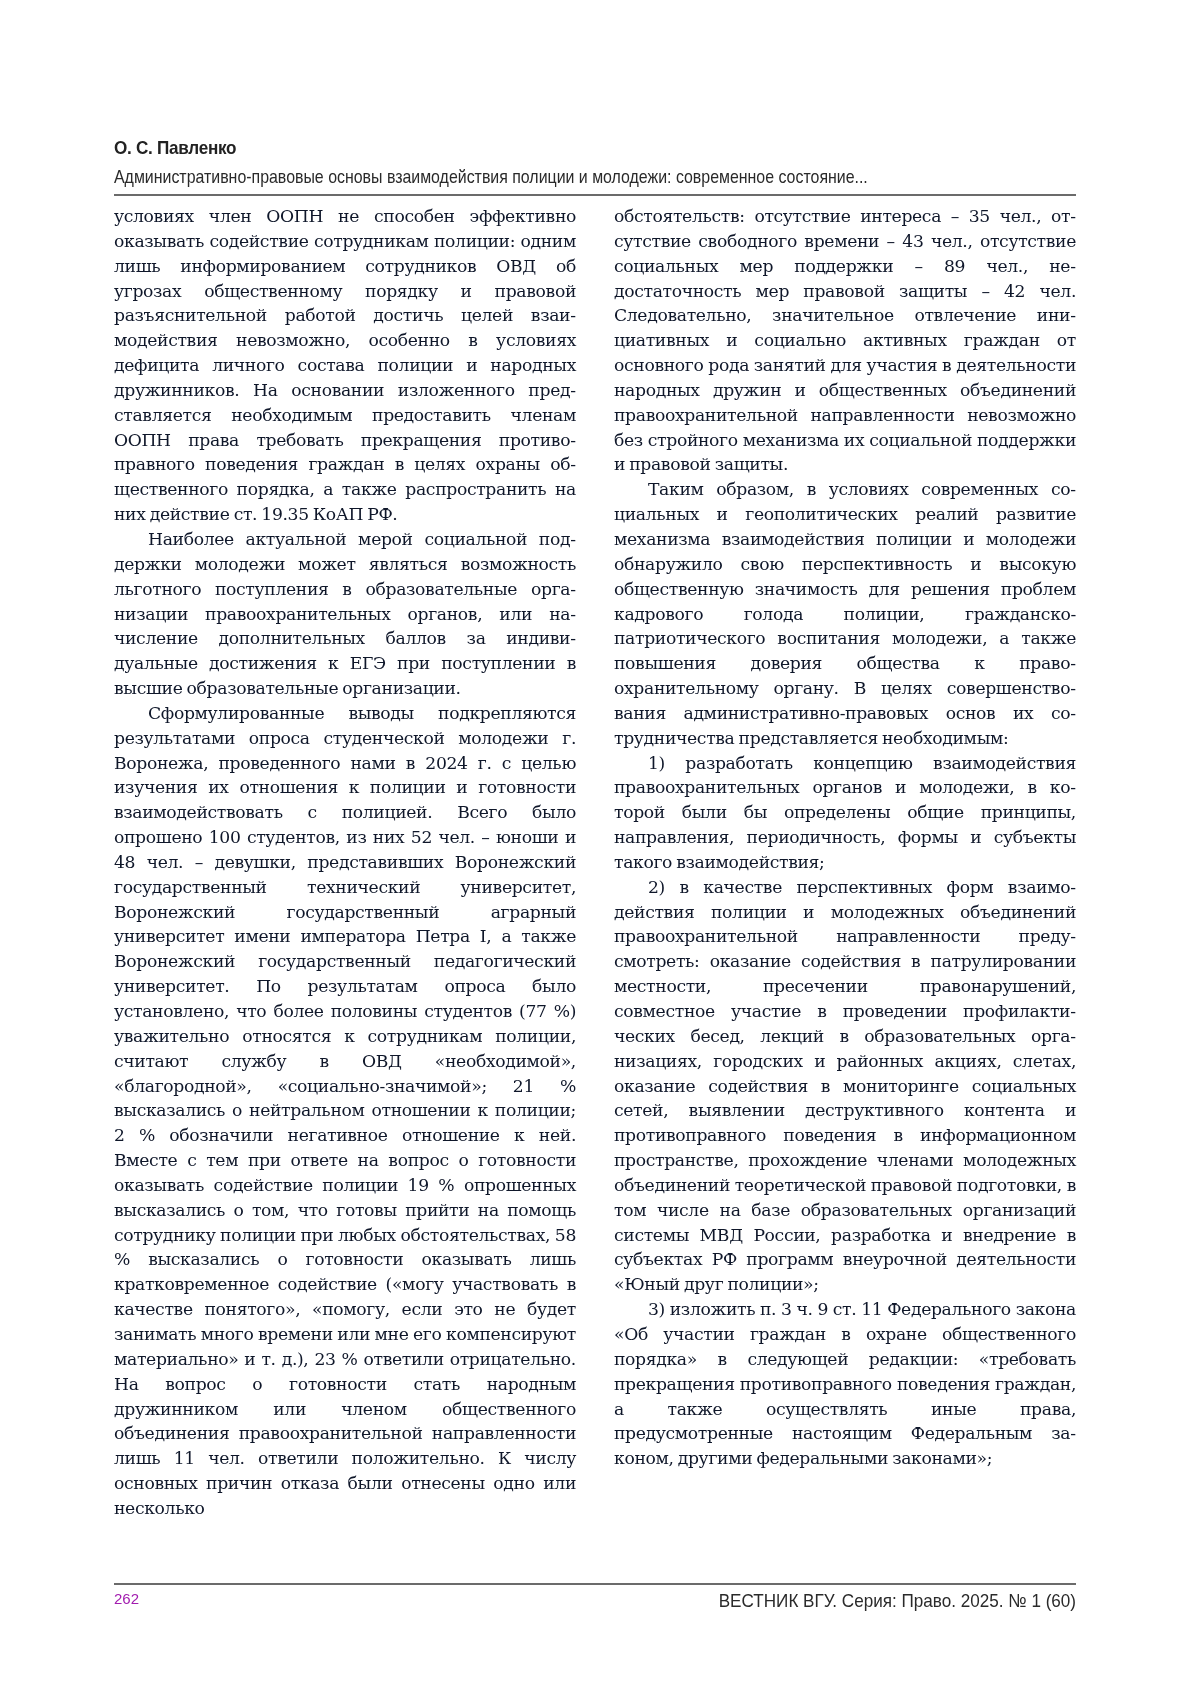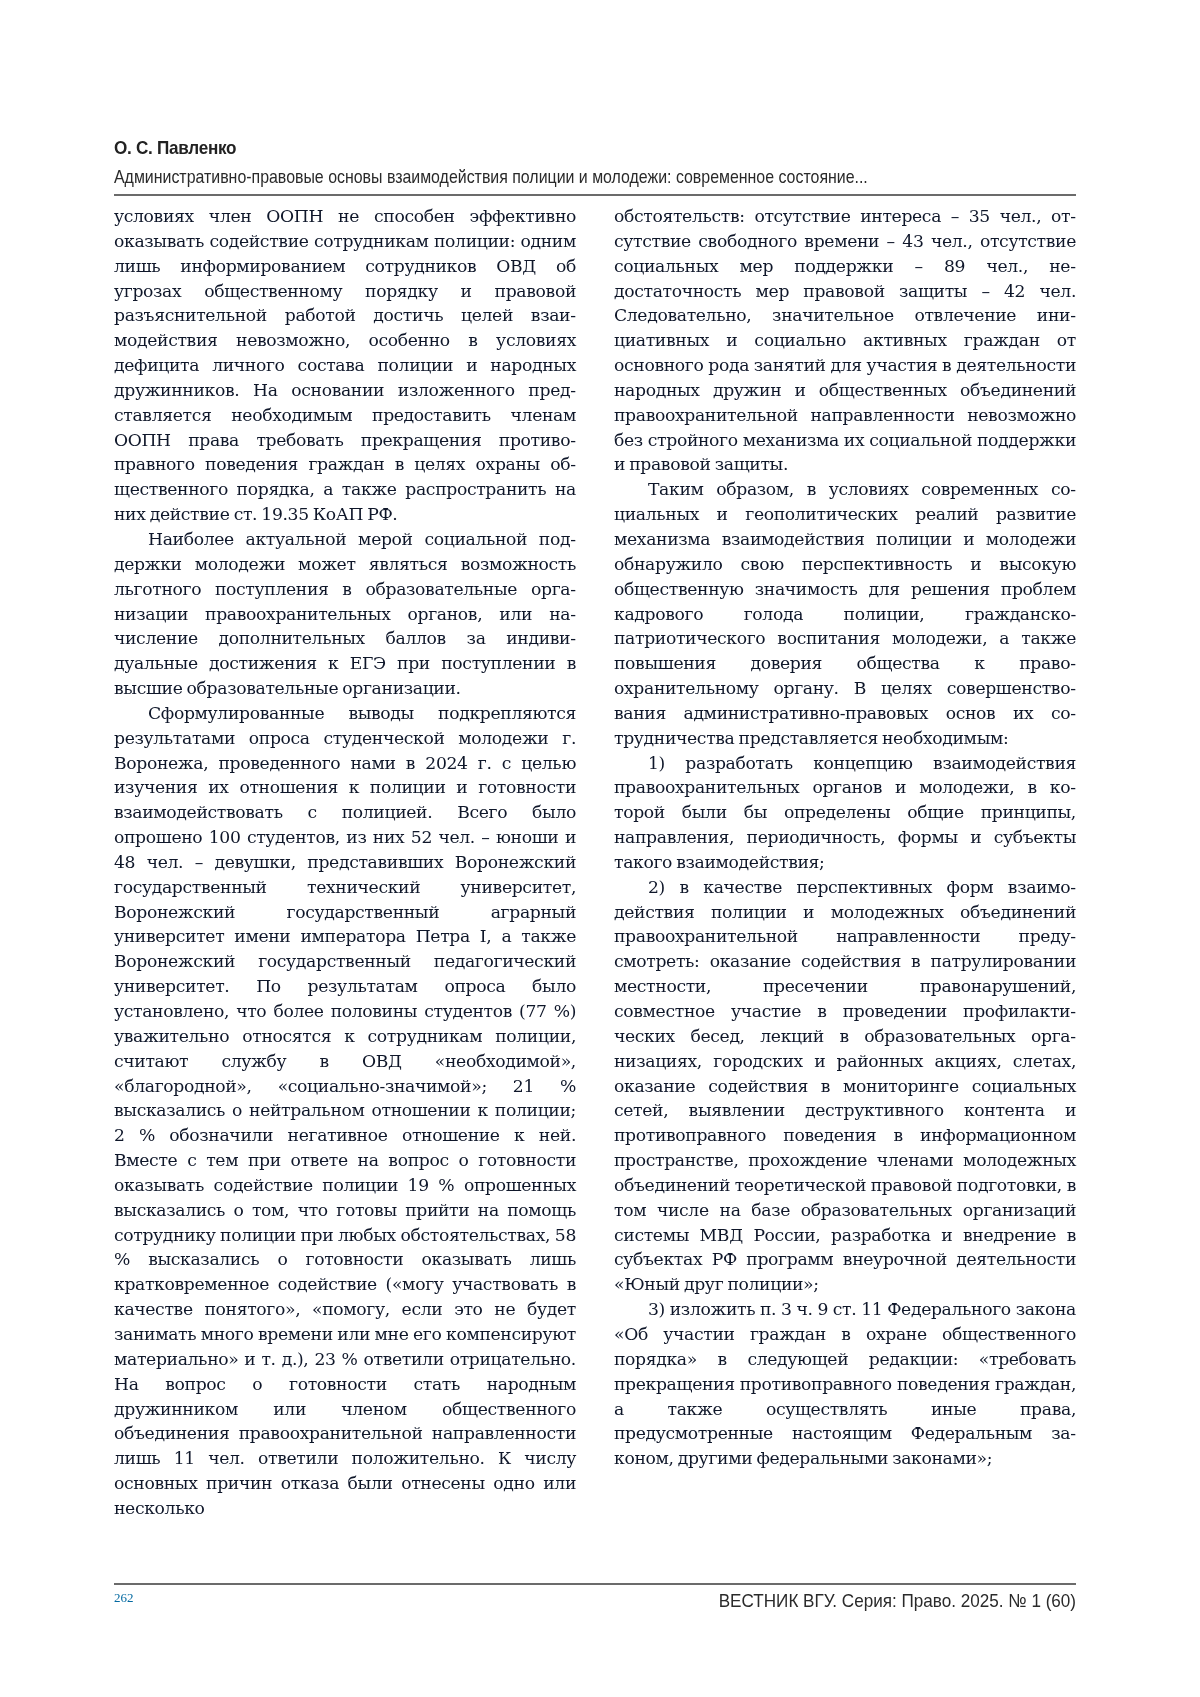--- a/index.html
+++ b/index.html
@@ -8,21 +8,21 @@
     .running-head { position: absolute; left: 114px; top: 128px; width: 962px; }
     .author { font-family: "Liberation Sans Narrow", "Liberation Sans", sans-serif; font-weight: bold; font-size: 19px; color: #222; letter-spacing: -0.3px; line-height: 24px; transform: scaleX(0.9); transform-origin: left; }
     .article-title { font-family: "Liberation Sans", sans-serif; font-size: 18.5px; color: #2a2a2a; line-height: 26px; margin-top: 4px; transform: scaleX(0.86); transform-origin: left; white-space: nowrap; }
     .head-rule { position: absolute; left: 114px; top: 186px; width: 962px; height: 2px; background: #6b6b6b; }
     .col { position: absolute; top: 196px; width: 462px; font-family: "DejaVu Serif", "Liberation Serif", serif; font-size: 17.2px; line-height: 24.85px; color: #0f172a; text-align: justify; hyphens: manual; }
     .col.left { left: 114px; }
     .col.right { left: 614px; width: 462px; }
     .col p { margin: 0; text-indent: 0; letter-spacing: -0.35px; word-spacing: -1px; }
     .col p.indent { text-indent: 34px; }
     .foot-rule { position: absolute; left: 114px; top: 1575px; width: 962px; height: 2px; background: #6b6b6b; }
-    .page-number { position: absolute; left: 114px; top: 1582px; font-family: Liberation Serif, serif; font-size: 13px; color: #0369a1; }
+    .page-number { position: absolute; left: 114px; top: 1582px; font-family: Liberation Sans, sans-serif; font-size: 15px; color: #a21caf; }
     .journal-info { position: absolute; right: 124px; top: 1582px; font-family: "Liberation Sans", sans-serif; font-size: 19px; color: #2a2a2a; transform: scaleX(0.9); transform-origin: right; white-space: nowrap; }
   </style>
 </head>
 <body>
 
 <div class="page">
   <div class="running-head">
     <div class="author">О. С. Павленко</div>
     <div class="article-title">Административно-правовые основы взаимодействия полиции и молодежи: современное состояние...</div>
   </div>

